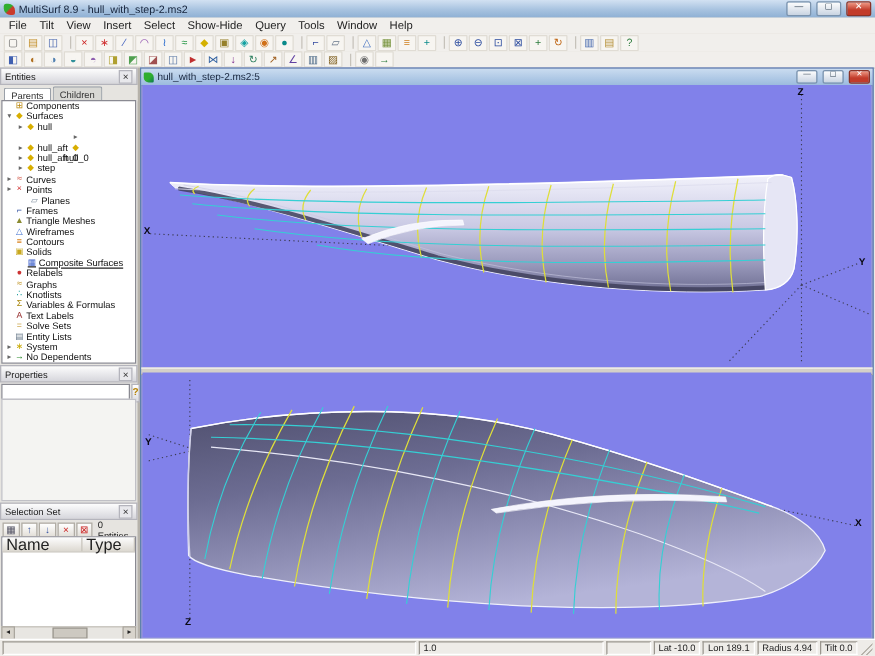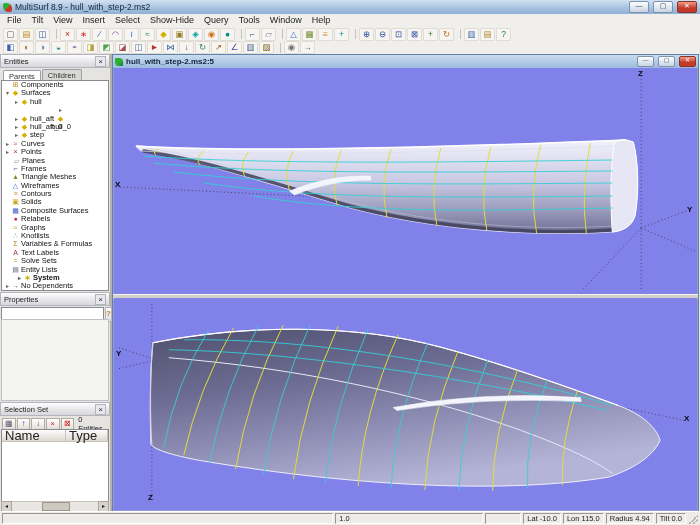--- a/index.html
+++ b/index.html
@@ -62,21 +62,21 @@
     display:flex;align-items:center;border-top:1px solid #c8c4bc;}
   .ssar{width:9px;height:9px;font-size:6px;line-height:9px;text-align:center;background:#d8d4cc;border:1px solid #aaa69e;}
   #ssthumb{width:26px;height:7px;background:#cdc9c1;border:1px solid #9a968e;margin-left:30px;}
   
   #client{position:absolute;left:112px;top:54px;right:1px;bottom:13px;border:1px solid #5f82ab;background:#9898d8;}
   #doc-titlebar{position:absolute;top:0;left:0;right:0;height:13px;
     background:linear-gradient(#cadcf0,#9cbbde);display:flex;align-items:center;gap:3px;padding:0 2px;
     border-bottom:1px solid #7a96b8;}
   .doc-icon{width:8px;height:8px;border-radius:1px 50% 1px 50%;
     background:linear-gradient(135deg,#2fae2f 55%,#0a7a50);flex:0 0 auto;}
-  #doc-titlebar .title{font-size:8px;font-weight:bold;color:#15233b;flex:1;white-space:nowrap;}
+  #doc-titlebar .title{font-size:8px;font-weight:normal;color:#15233b;flex:1;white-space:nowrap;}
   .docbtn{width:15px;height:9px;border:1px solid #7b93ad;border-radius:2px;margin-left:1px;
     background:linear-gradient(#fdfdfd,#c9d4e2);font-size:6px;line-height:7px;text-align:center;color:#345;}
   .docbtn.close{background:linear-gradient(#ef9a86,#c23b2a 60%);color:#fff;border-color:#8a3226;}
   .vp{position:absolute;left:1px;right:1px;background:#8181ea;overflow:hidden;}
   #vp-top{top:13px;height:226px;}
   #splitter{position:absolute;top:239px;left:0;right:0;height:4px;background:#d4d0c8;
     border-top:1px solid #f4f2ee;border-bottom:1px solid #a29e96;}
   #vp-bottom{top:243px;bottom:1px;}
   .vp svg{position:absolute;top:0;left:0;width:100%;height:100%;}
   .axis-label{position:absolute;font-size:8px;font-weight:bold;color:#0a0a14;line-height:8px;}
@@ -225,21 +225,21 @@
           <div class="trow" style="padding-left: 2px;">
             <span class="texp">▸</span>
             <span class="ticon" style="color: rgb(204, 68, 51);">≈</span>
             <span class="tlabel">Curves</span>
           </div>
           <div class="trow" style="padding-left: 2px;">
             <span class="texp">▸</span>
             <span class="ticon" style="color: rgb(204, 34, 34);">×</span>
             <span class="tlabel">Points</span>
           </div>
-          <div class="trow" style="padding-left: 3px;">
+          <div class="trow" style="padding-left: 14px;">
             <span class="texp"></span>
             <span class="ticon" style="color: rgb(122, 138, 154);">▱</span>
             <span class="tlabel">Planes</span>
           </div>
           <div class="trow" style="padding-left: 2px;">
             <span class="texp"></span>
             <span class="ticon" style="color: rgb(48, 80, 160);">⌐</span>
             <span class="tlabel">Frames</span>
           </div>
           <div class="trow" style="padding-left: 2px;">
@@ -255,21 +255,21 @@
           <div class="trow" style="padding-left: 2px;">
             <span class="texp"></span>
             <span class="ticon" style="color: rgb(216, 130, 30);">≡</span>
             <span class="tlabel">Contours</span>
           </div>
           <div class="trow" style="padding-left: 2px;">
             <span class="texp"></span>
             <span class="ticon" style="color: rgb(200, 168, 30);">▣</span>
             <span class="tlabel">Solids</span>
           </div>
-          <div class="trow" style="padding-left: 2px;">
+          <div class="trow" style="padding-left: 12px; text-decoration: underline;">
             <span class="texp"></span>
             <span class="ticon" style="color: rgb(68, 102, 204);">▦</span>
             <span class="tlabel">Composite Surfaces</span>
           </div>
           <div class="trow" style="padding-left: 2px;">
             <span class="texp"></span>
             <span class="ticon" style="color: rgb(204, 51, 51);">●</span>
             <span class="tlabel">Relabels</span>
           </div>
           <div class="trow" style="padding-left: 2px;">
@@ -295,21 +295,21 @@
           <div class="trow" style="padding-left: 2px;">
             <span class="texp"></span>
             <span class="ticon" style="color: rgb(184, 134, 11);">=</span>
             <span class="tlabel">Solve Sets</span>
           </div>
           <div class="trow" style="padding-left: 2px;">
             <span class="texp"></span>
             <span class="ticon" style="color: rgb(102, 119, 136);">▤</span>
             <span class="tlabel">Entity Lists</span>
           </div>
-          <div class="trow" style="padding-left: 14px; font-weight: bold;">
+          <div class="trow" style="padding-left: 2px;">
             <span class="texp">▸</span>
             <span class="ticon" style="color: rgb(200, 168, 0);">∗</span>
             <span class="tlabel">System</span>
           </div>
           <div class="trow" style="padding-left: 2px;">
             <span class="texp">▸</span>
             <span class="ticon" style="color: rgb(42, 138, 42);">→</span>
             <span class="tlabel">No Dependents</span>
           </div>
         </div>
@@ -468,18 +468,18 @@
       <span class="axis-label" style="left:34px;top:196px">Z</span>
       <span class="axis-label" style="left:570px;top:117px">X</span>
     </div>
   </div>
 
   <div id="statusbar">
     <span class="sfield" id="sf-msg"></span>
     <span class="sfield" id="sf-scale">1.0</span>
     <span class="sfield" id="sf-gap"></span>
     <span class="sfield">Lat -10.0</span>
-    <span class="sfield">Lon 115.0</span>
+    <span class="sfield">Lon 189.1</span>
     <span class="sfield">Radius 4.94</span>
     <span class="sfield">Tilt 0.0</span>
     <span id="sf-grip"></span>
   </div>
 </div>
 
 </body></html>

